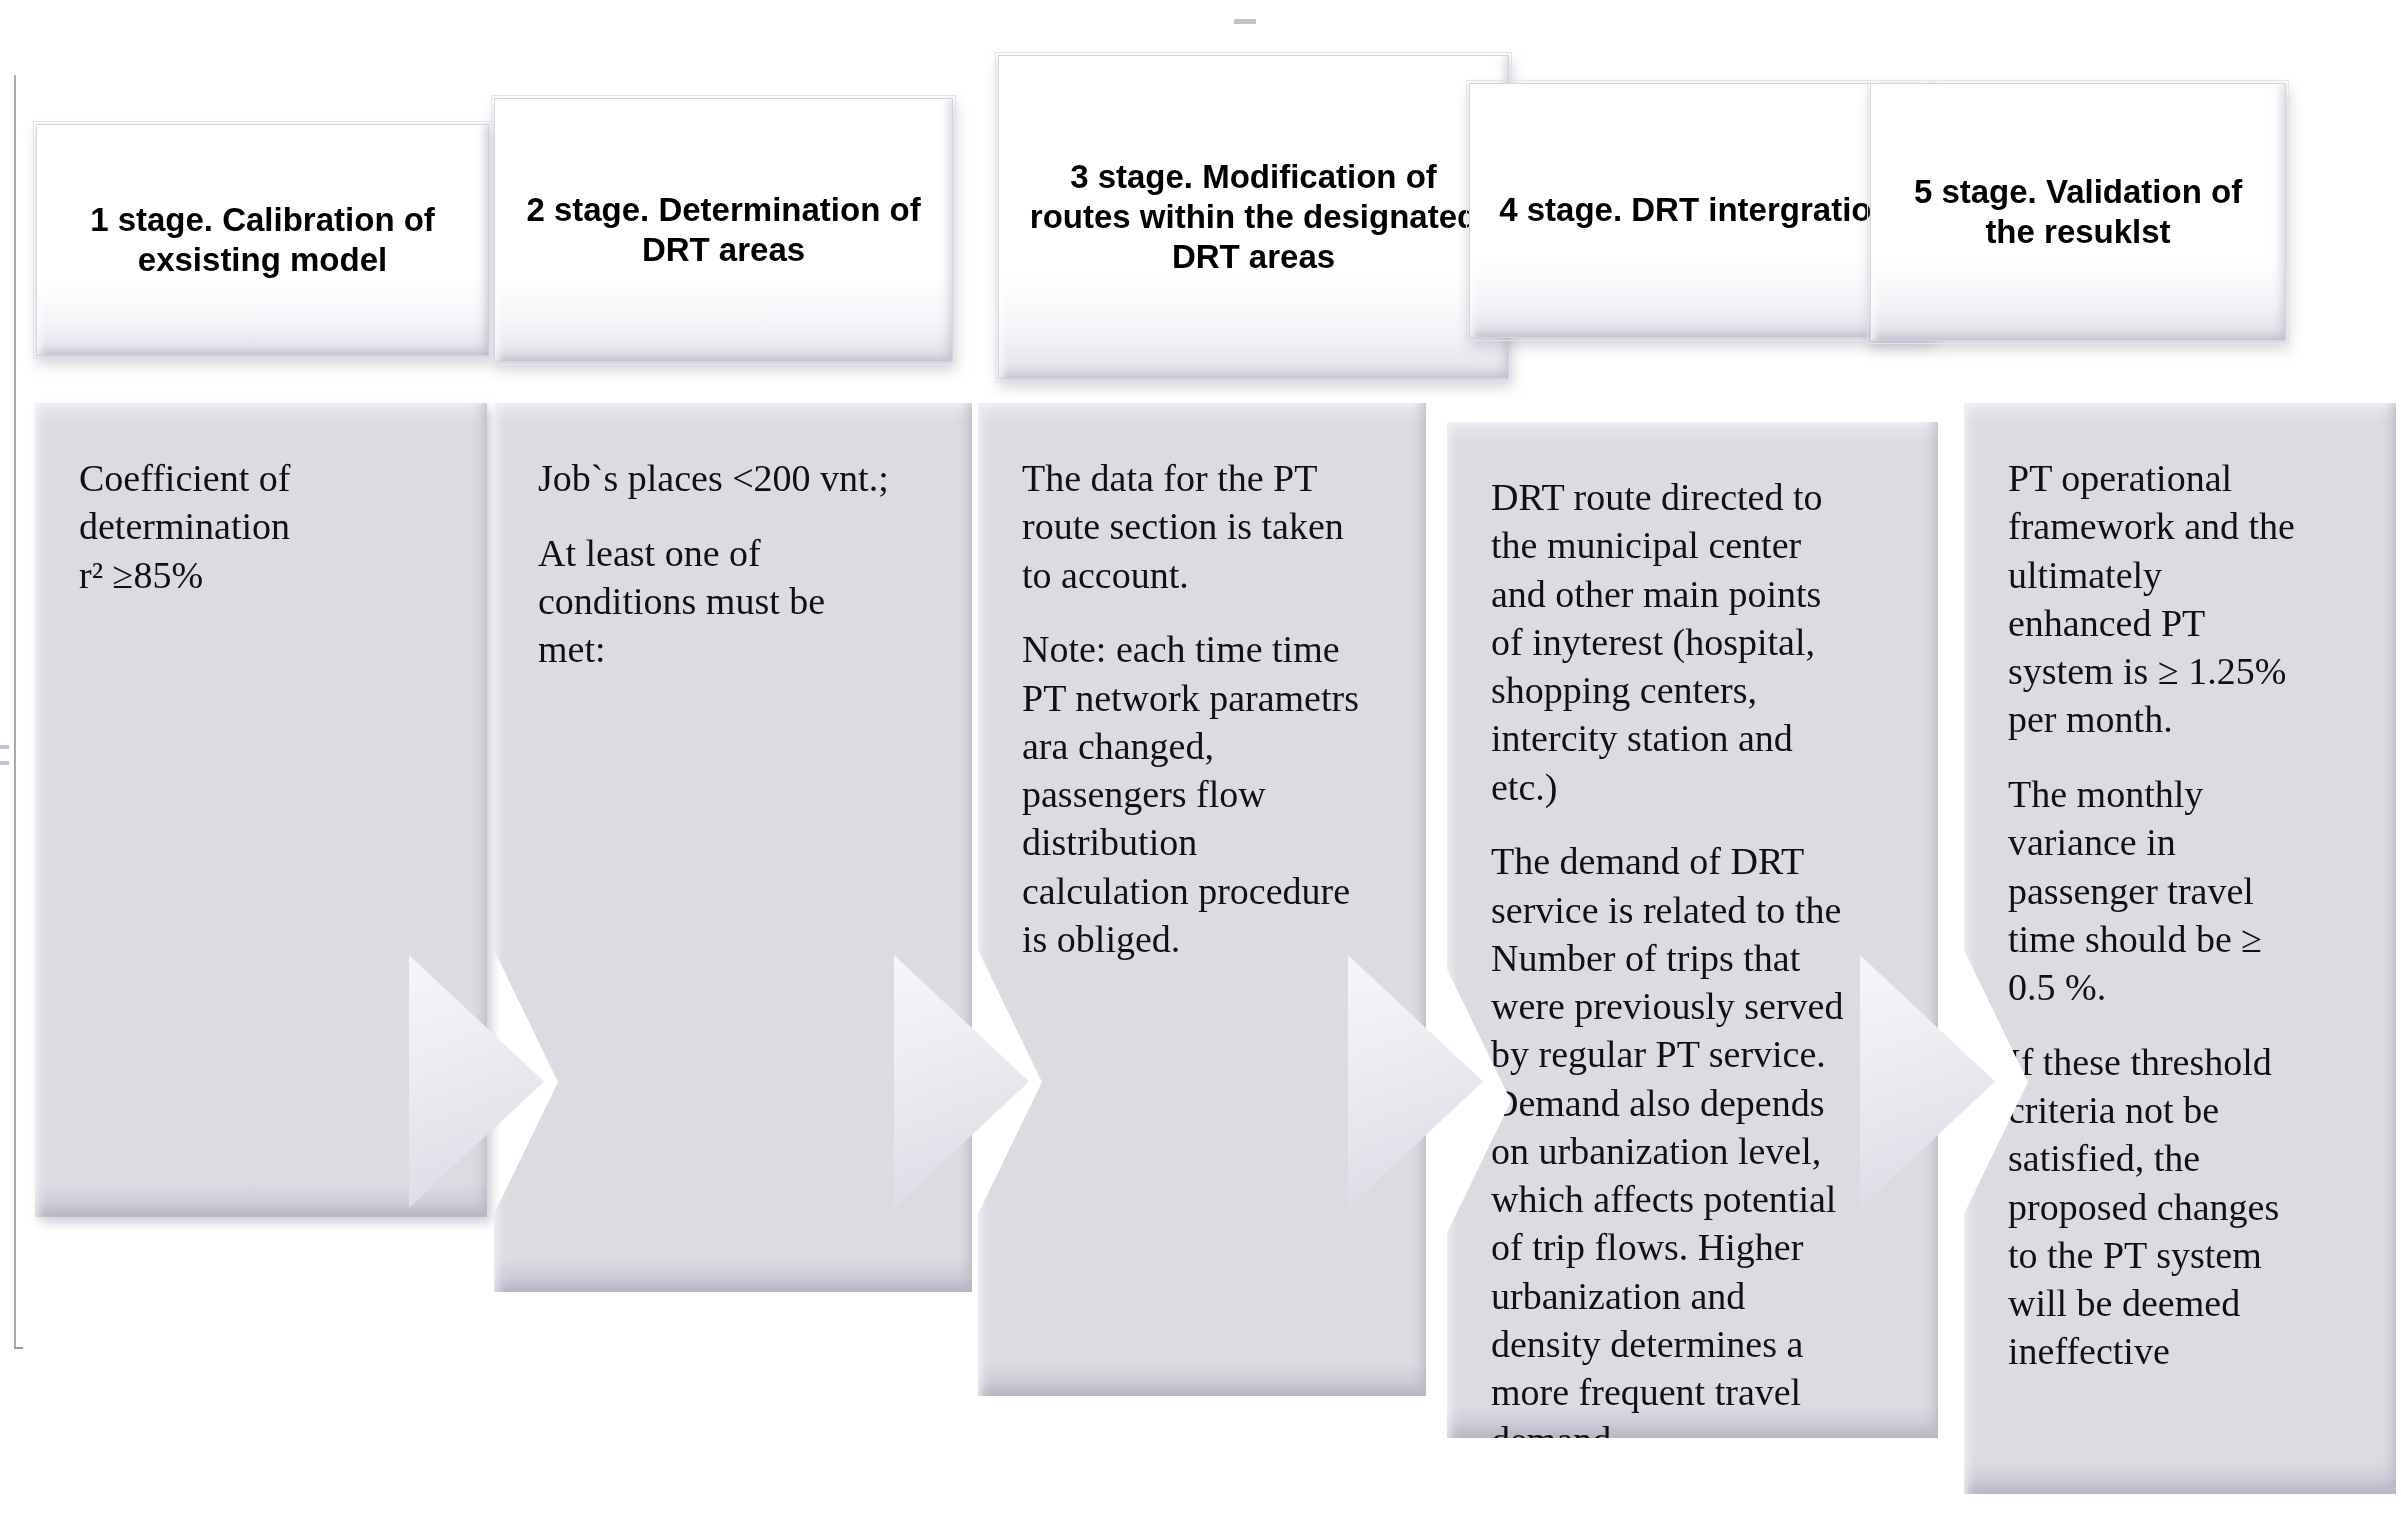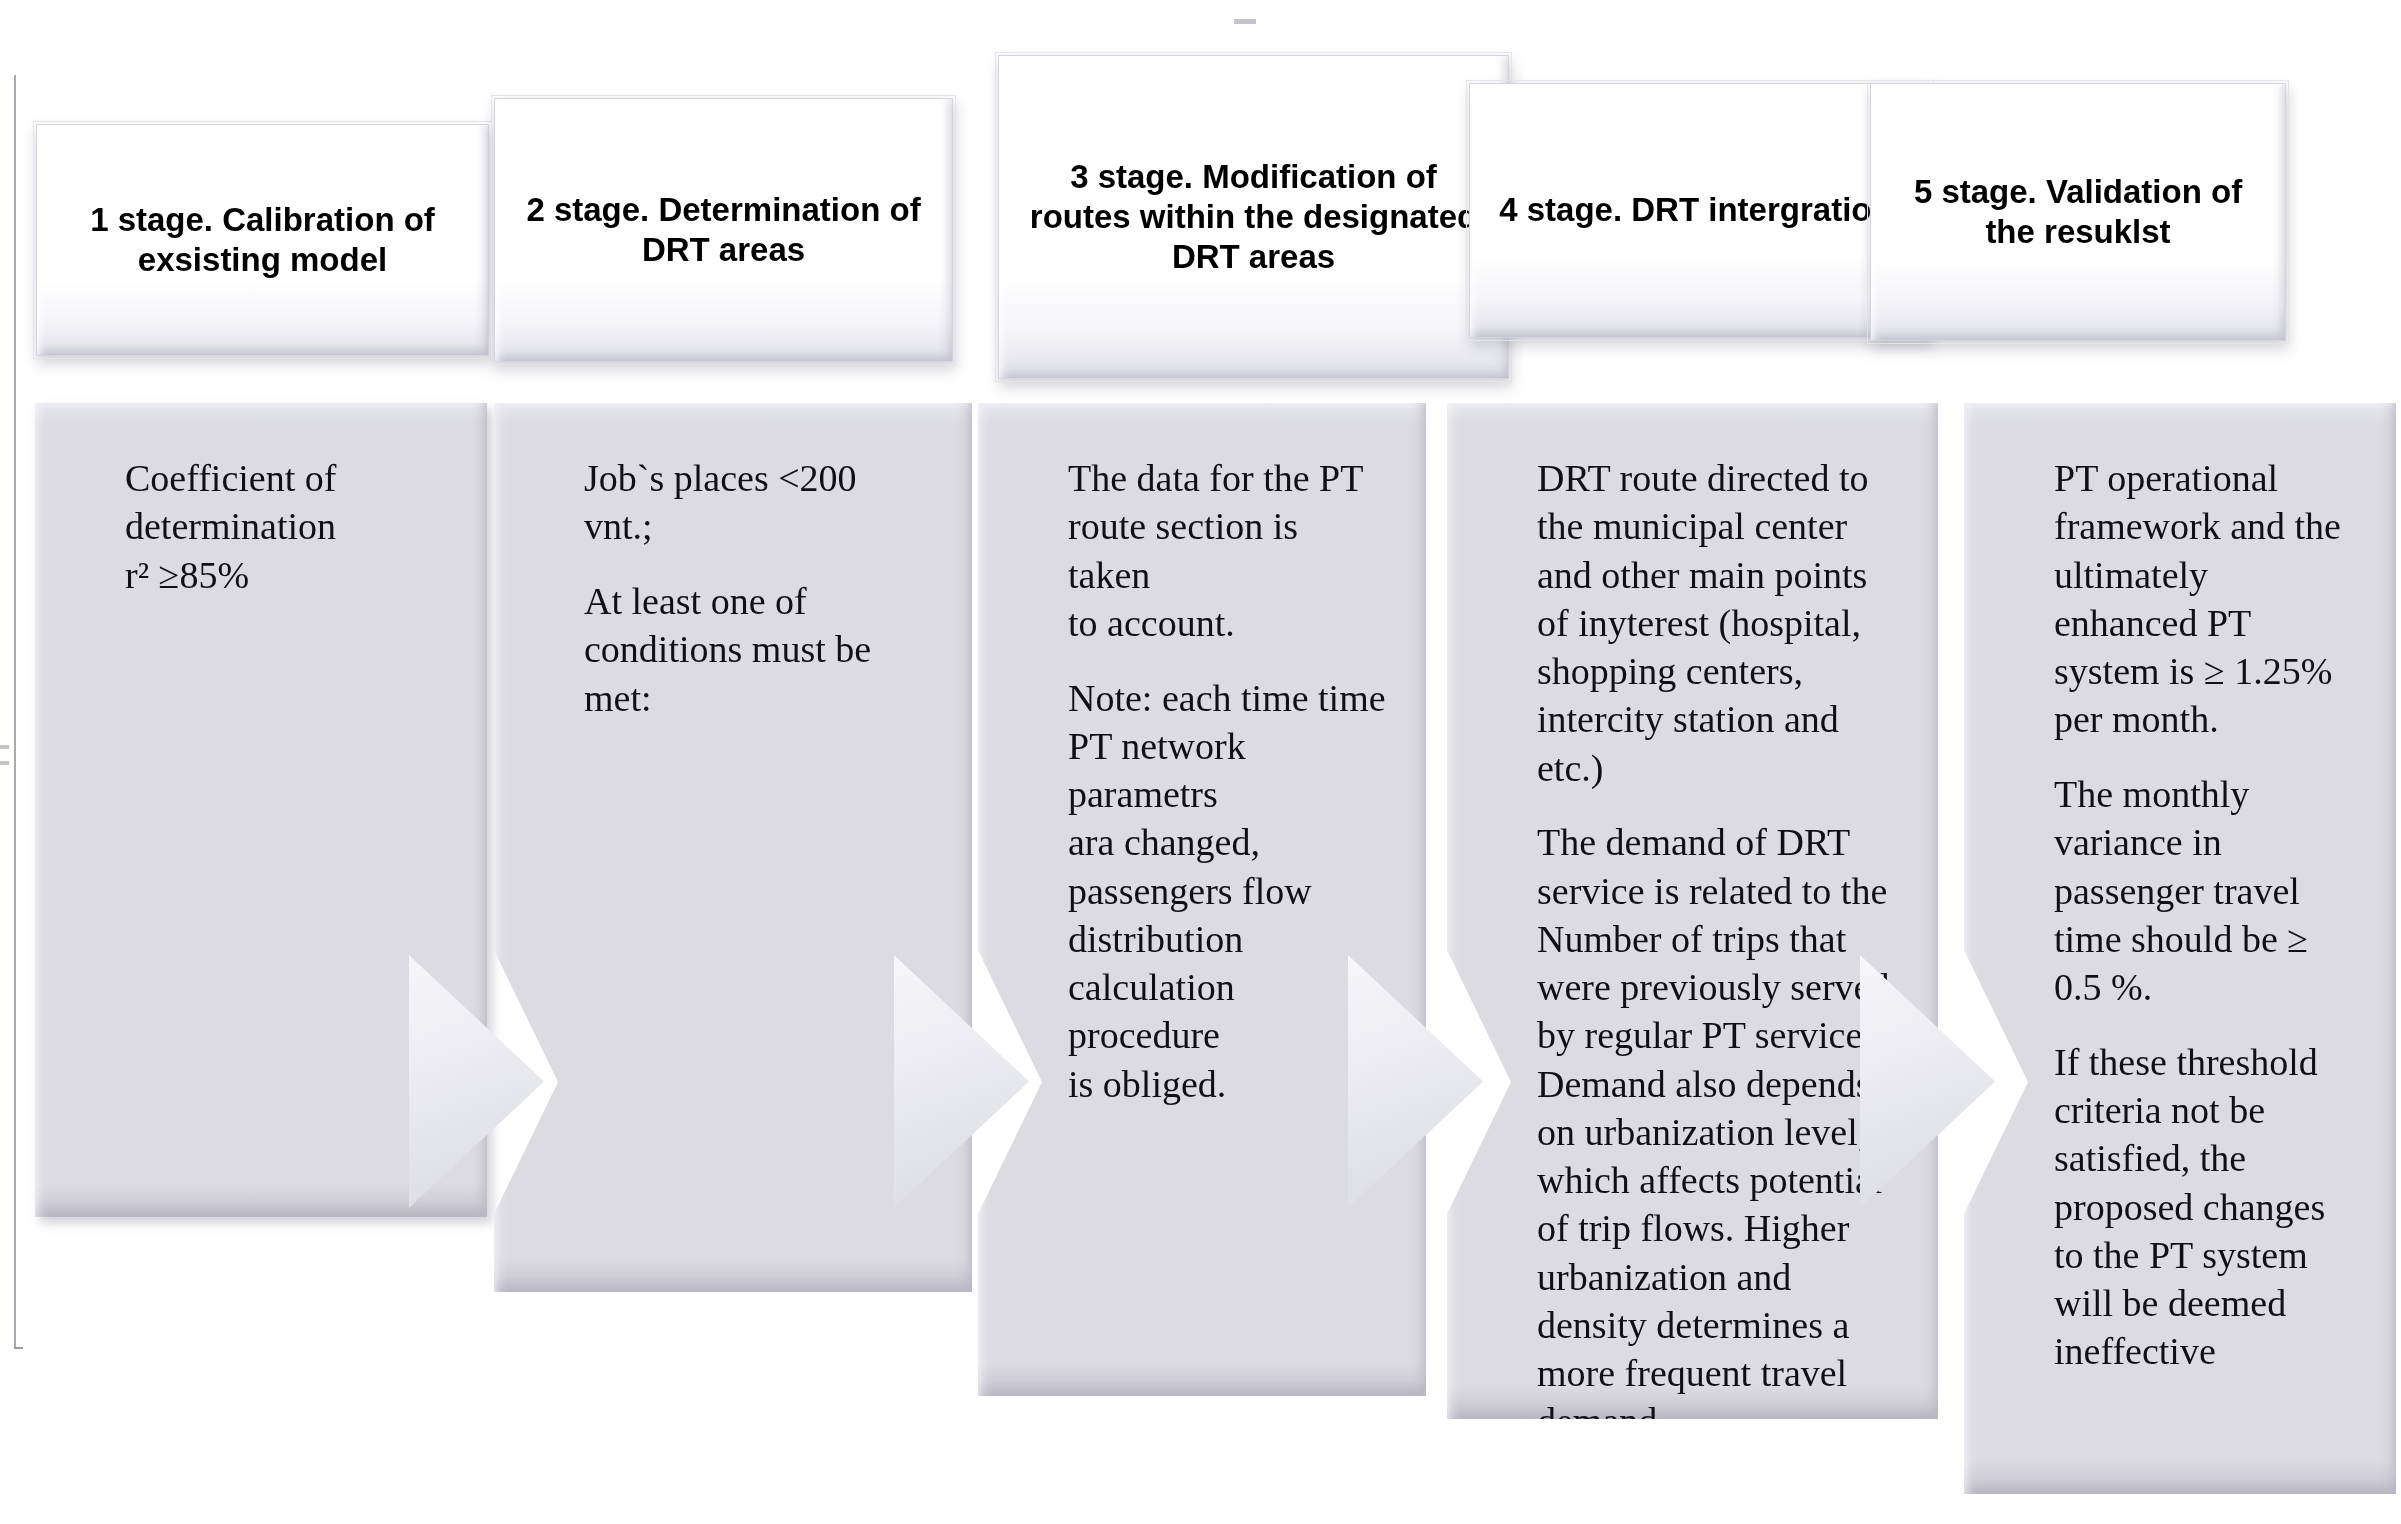--- a/index.html
+++ b/index.html
@@ -13,21 +13,21 @@
     background:linear-gradient(180deg,#f2f2f6 0px,#e3e3ea 7px,#dcdbe2 21px,
                #dcdbe2 calc(100% - 33px),#cfced9 calc(100% - 16px),
                #bdbcc8 calc(100% - 4.6px),#b1b0bd 100%);
     box-shadow:inset 9.2px 0 11.5px -7px #f4f4f8, inset -10.4px 0 12.7px -8px #b7b6c2;
     filter:drop-shadow(5.2px 6.3px 5.2px rgba(110,110,130,0.32));
     z-index:1;
   }
   .panel.notched{
     clip-path:polygon(0 0,100% 0,100% 100%,0 100%,0 811px,64px 679px,0 547px);
   }
-  .panel-text{padding:51px 38px 0 44px;margin-left:46px;}
+  .panel-text{padding:51px 38px 0 44px;}
   .panel-text p{
     margin:0 0 26.5px 0;
     font-family:"Liberation Serif","DejaVu Serif",serif;
     font-size:38px;line-height:1.27;color:#101014;
     white-space:pre-line;
   }
 
   
   .header{
     position:absolute;display:flex;align-items:center;justify-content:center;
@@ -57,21 +57,21 @@
   
   #s1-header{left:36px;  top:124px;width:451px;height:230px;}
   #s2-header{left:494px; top:98px;width:457px;height:262px;}
   #s3-header{left:998px;top:55px; width:509px;height:322px;}
   #s4-header{left:1469px;top:83px;width:460px;height:253px;}
   #s5-header{left:1870px;top:83px;width:414px;height:256px;}
 
   #s1-body{left:35px;  top:403px;width:452px;height:814px;}
   #s2-body{left:494px; top:403px;width:478px;height:889px;}
   #s3-body{left:978px;top:403px;width:448px;height:993px;}
-  #s4-body{left:1447px;top:403px;width:491px;height:1016px;}
+  #s4-body{left:1447px;top:422px;width:491px;height:1016px;}
   #s5-body{left:1964px;top:403px;width:432px;height:1091px;}
 
   #arrow-1{left:409px;}
   #arrow-2{left:894px;}
   #arrow-3{left:1348px;}
   #arrow-4{left:1860px;}
 
   
   .left-line{position:absolute;left:14px;top:75px;width:1.7px;height:1272px;
              background:#a9a9b4;z-index:0;}

